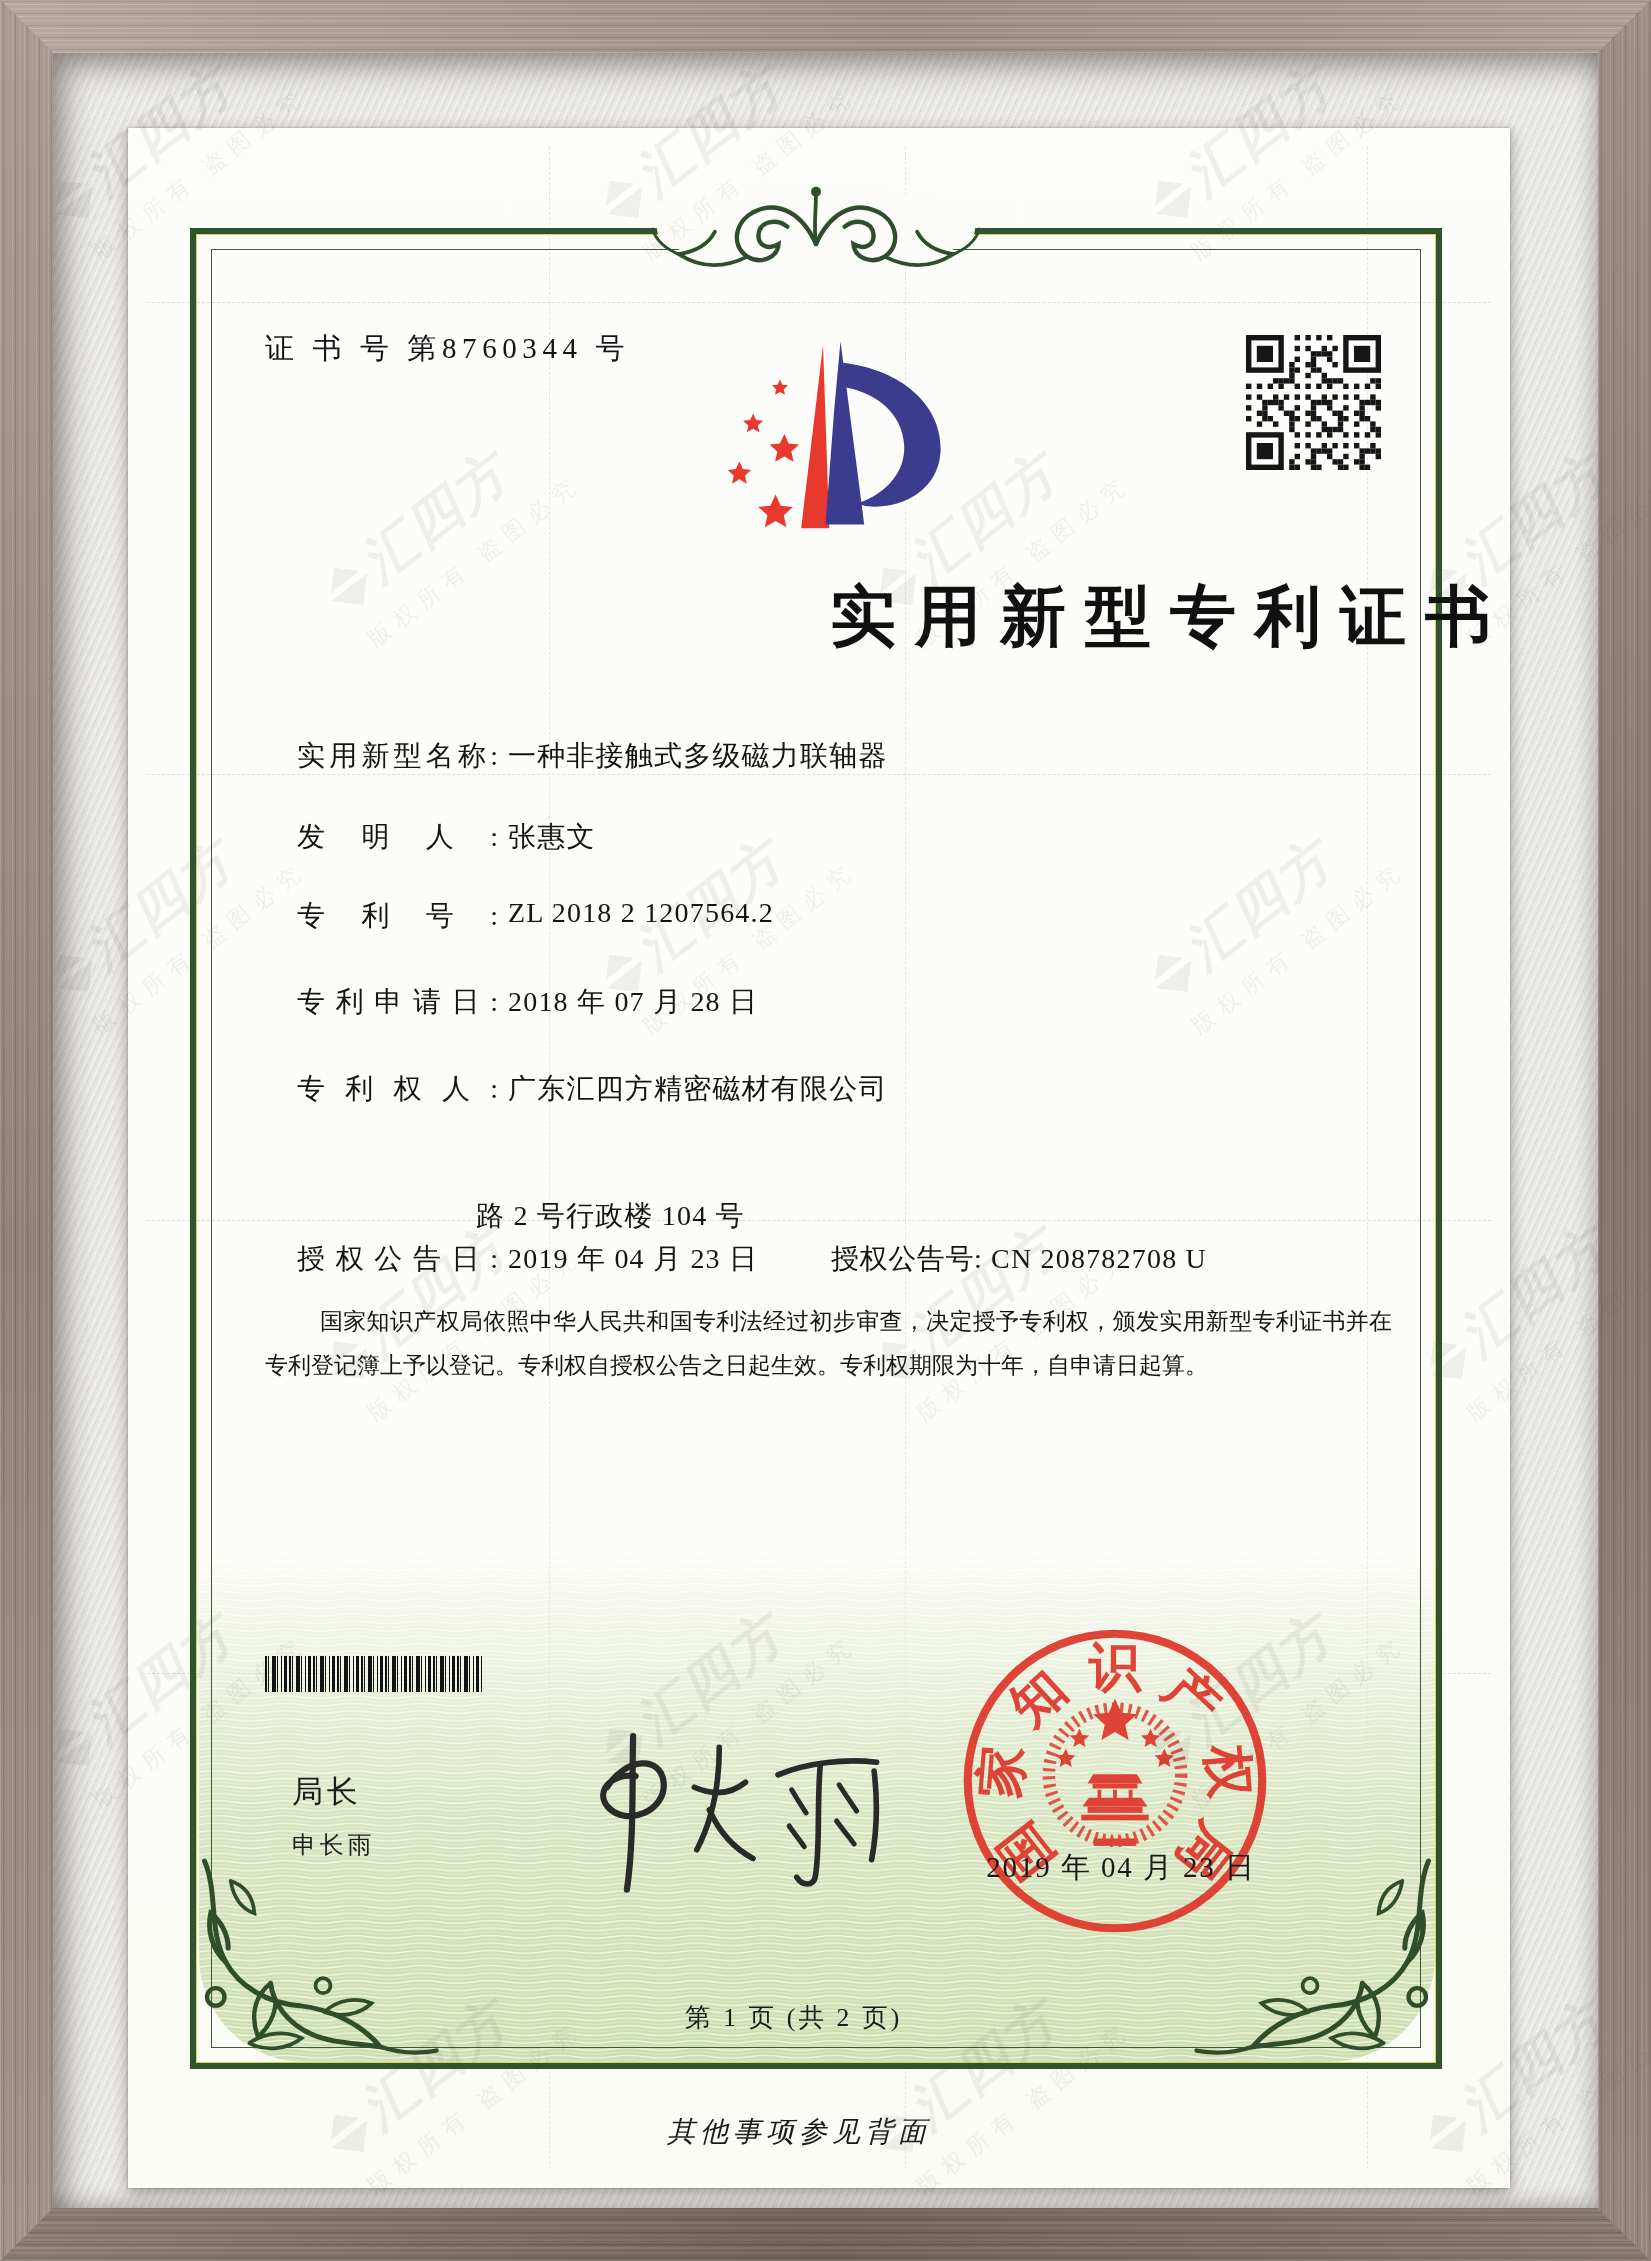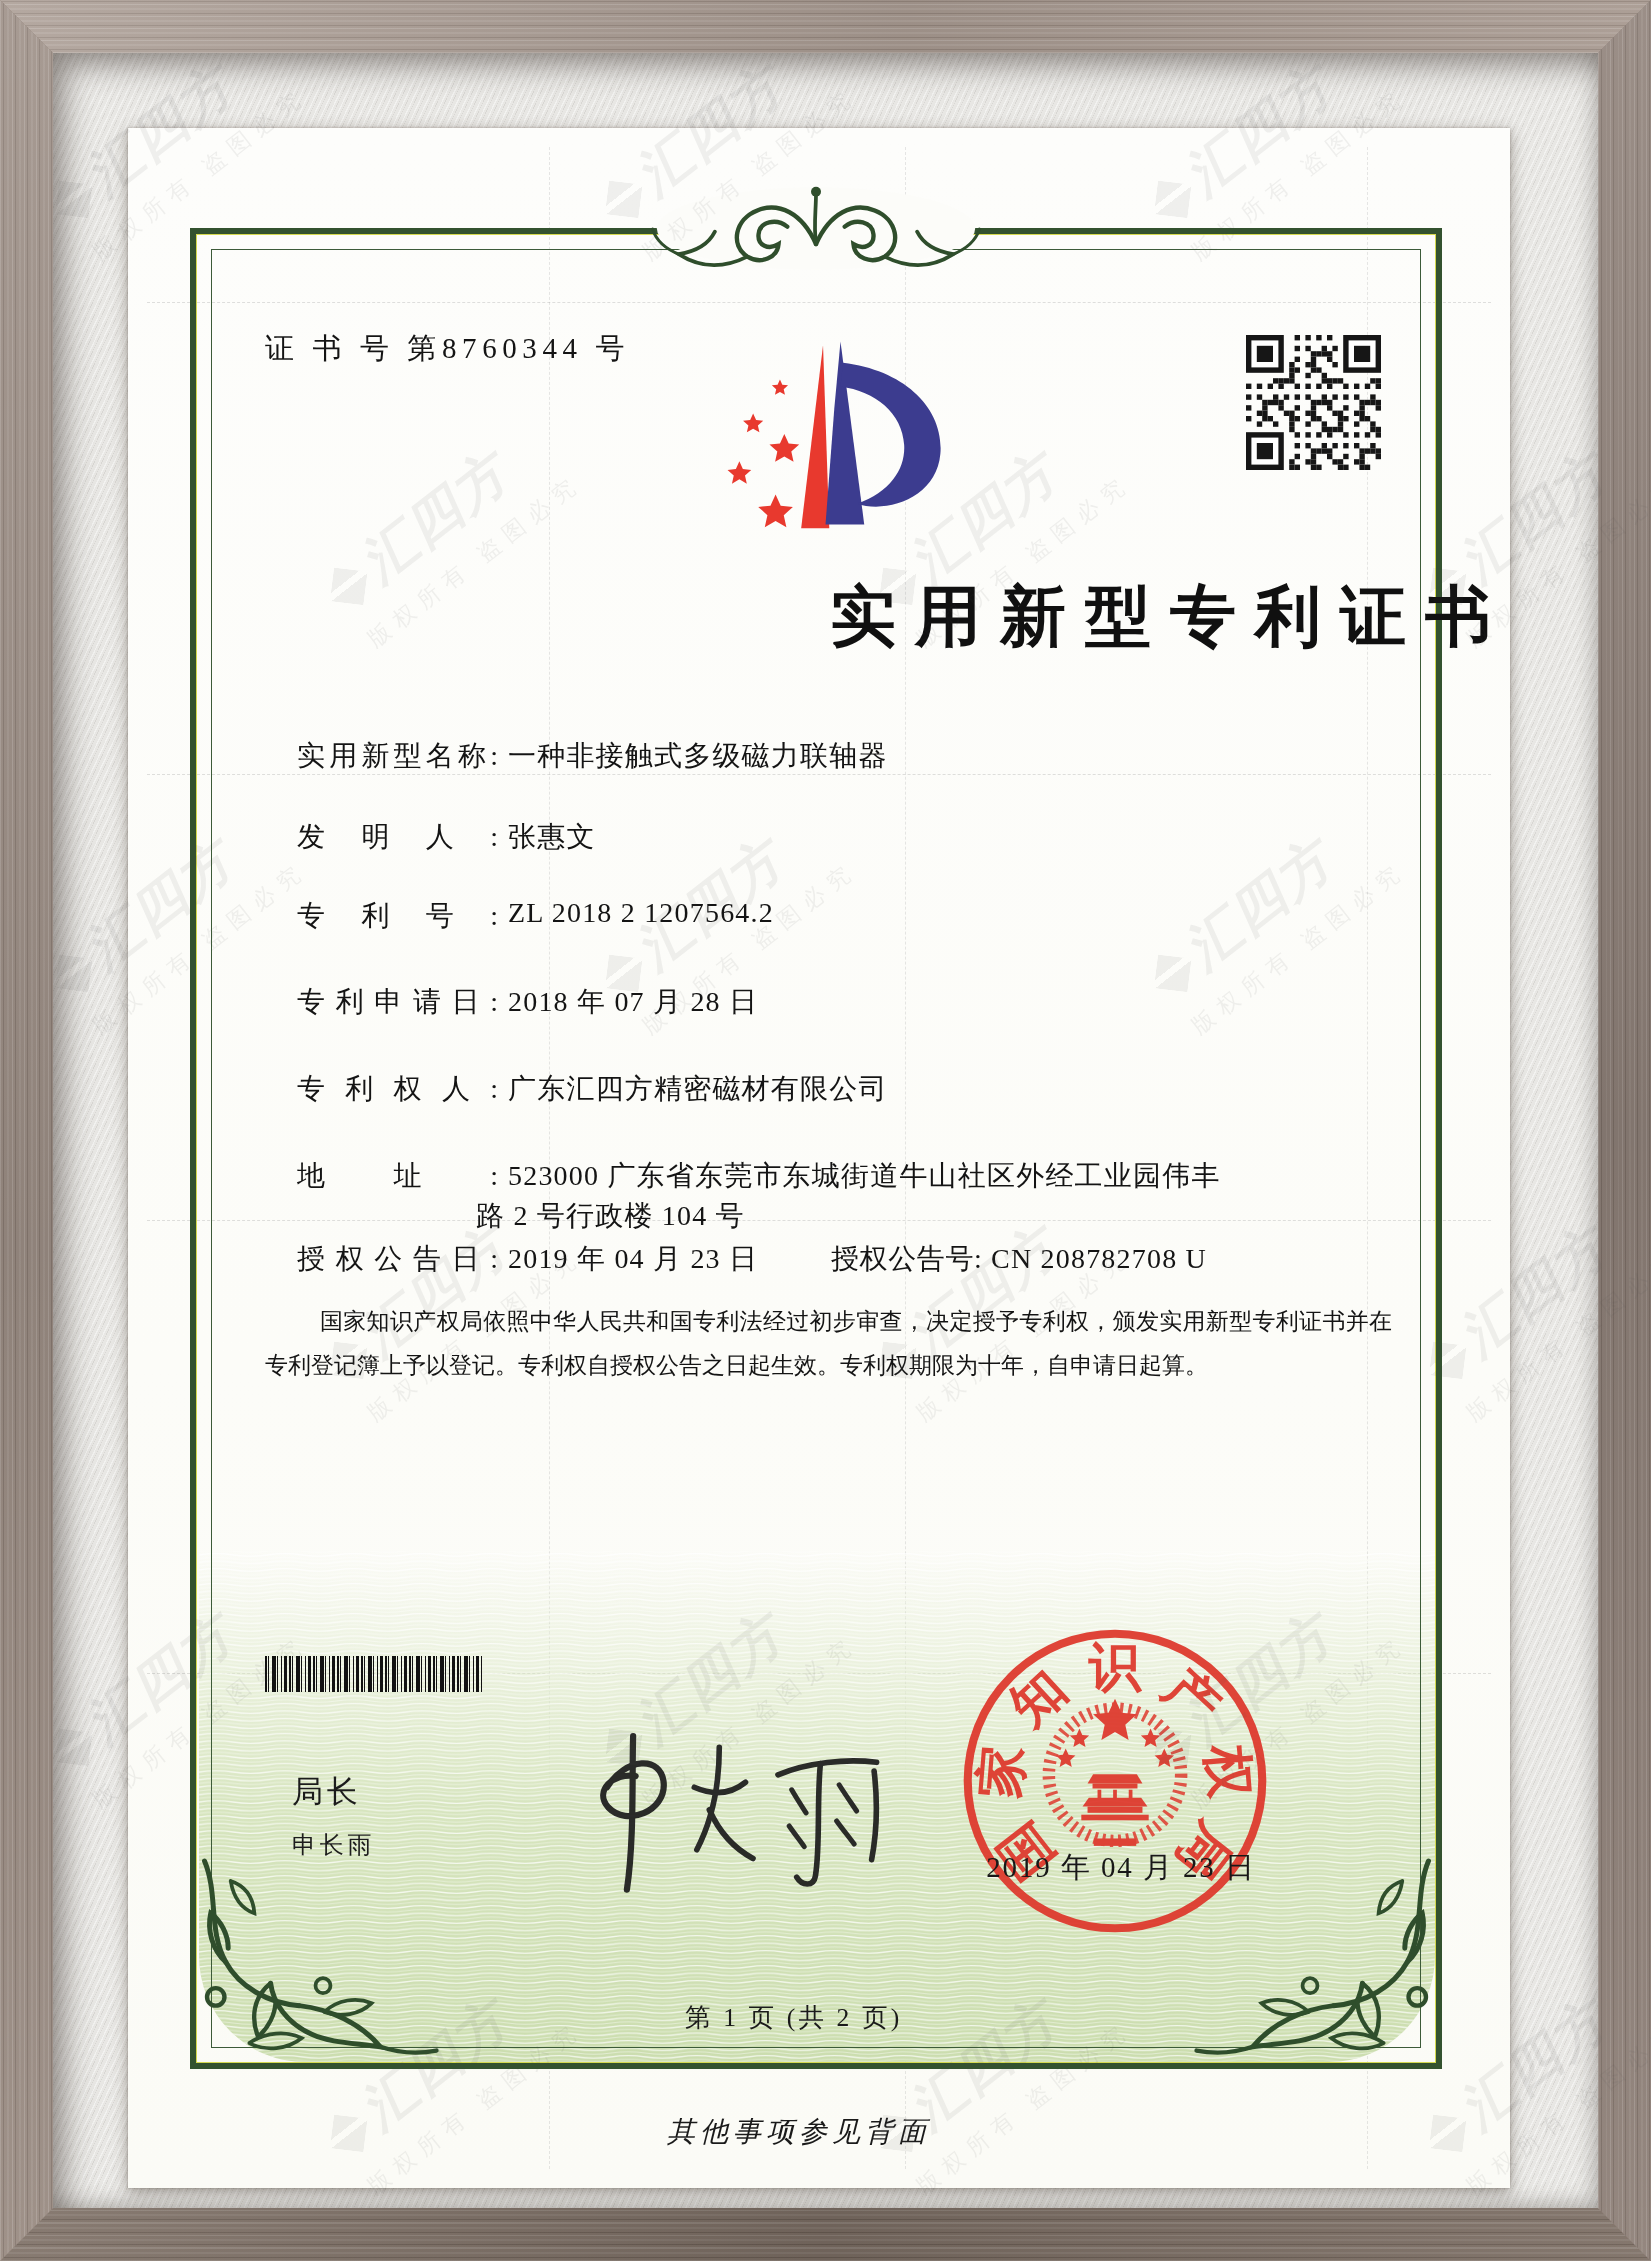--- a/index.html
+++ b/index.html
@@ -376,23 +376,20 @@
   </div>
   <div class="abs frow r2">
     <span class="flabel">专利号:</span><span class="fvalue">ZL 2018 2 1207564.2</span>
   </div>
   <div class="abs frow r3">
     <span class="flabel">专利申请日:</span><span class="fvalue">2018 年 07 月 28 日</span>
   </div>
   <div class="abs frow r4">
     <span class="flabel">专利权人:</span><span class="fvalue">广东汇四方精密磁材有限公司</span>
   </div>
-  <div class="abs frow r5">
-    <span class="flabel">地址:</span><span class="fvalue">523000 广东省东莞市东城街道牛山社区外经工业园伟丰</span>
-  </div>
   <div class="abs r5b">路 2 号行政楼 104 号</div>
   <div class="abs frow r6">
     <span class="flabel">授权公告日:</span><span class="fvalue">2019 年 04 月 23 日</span>
     <span class="pair2">
       <span class="flabel2">授权公告号:</span><span class="fvalue">CN 208782708 U</span>
     </span>
   </div>
 
   <div class="abs body-text">
     <p>国家知识产权局依照中华人民共和国专利法经过初步审查，决定授予专利权，颁发实用新型专利证书并在专利登记簿上予以登记。专利权自授权公告之日起生效。专利权期限为十年，自申请日起算。</p>

